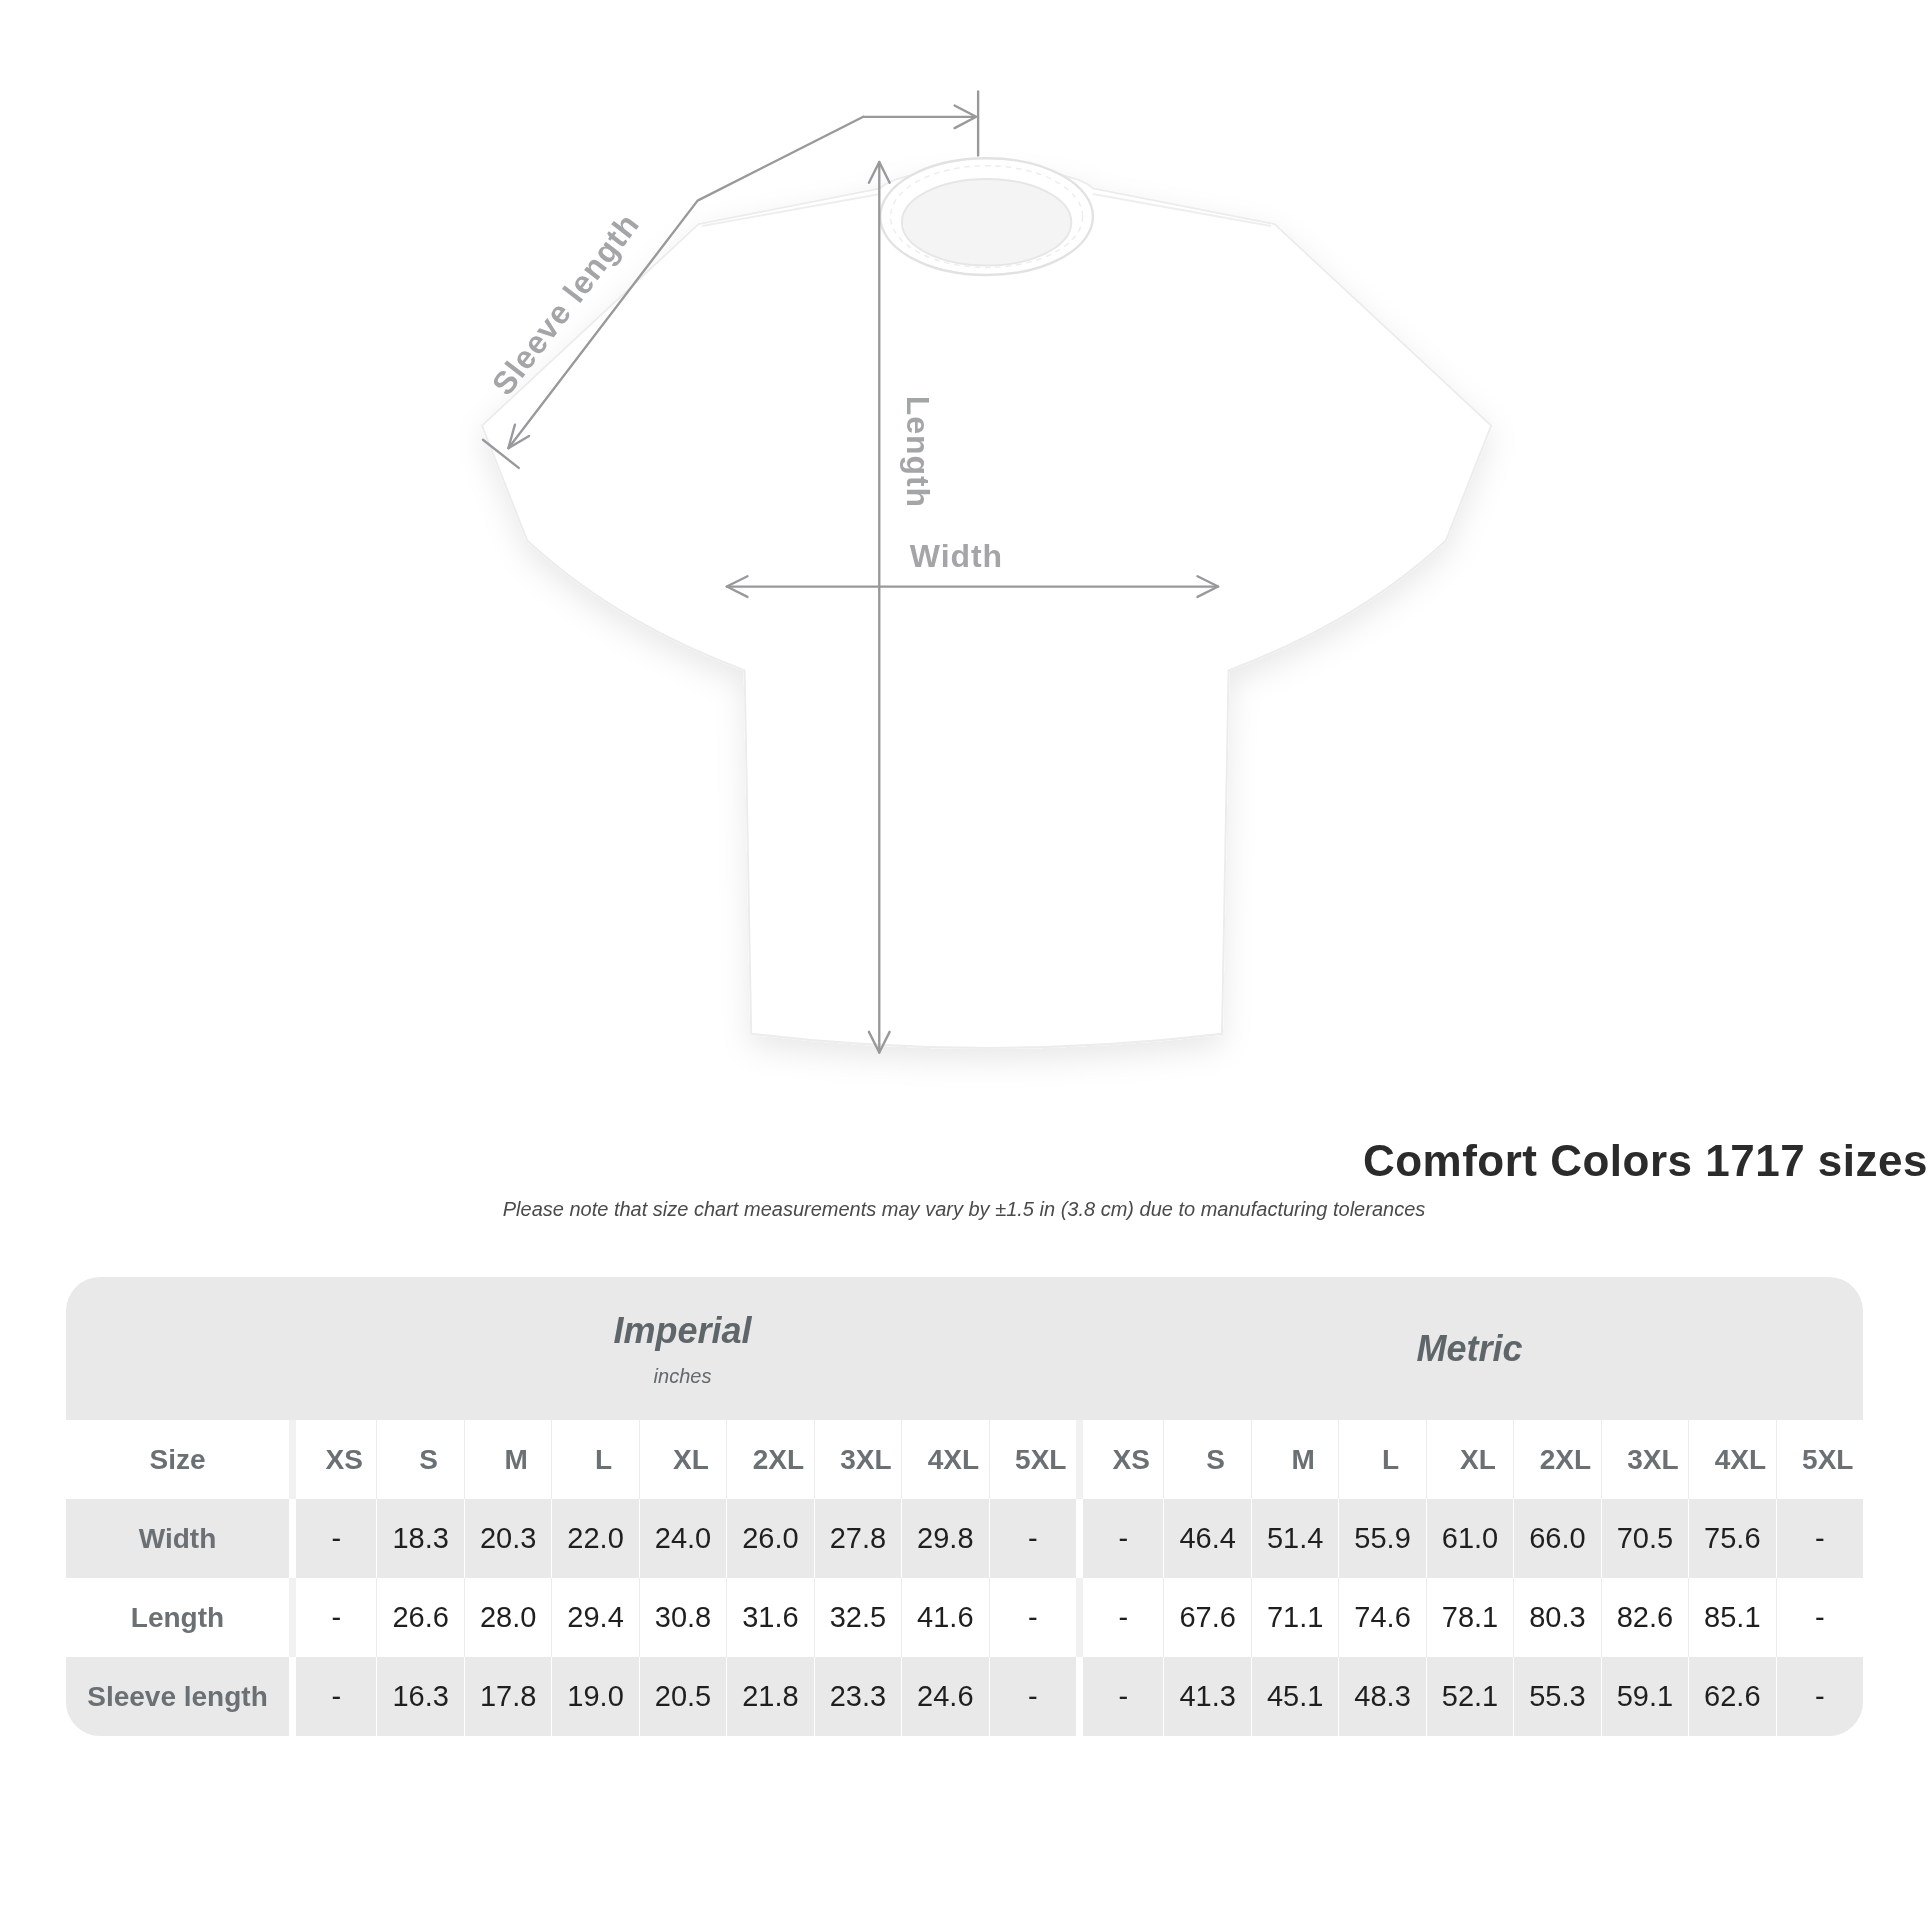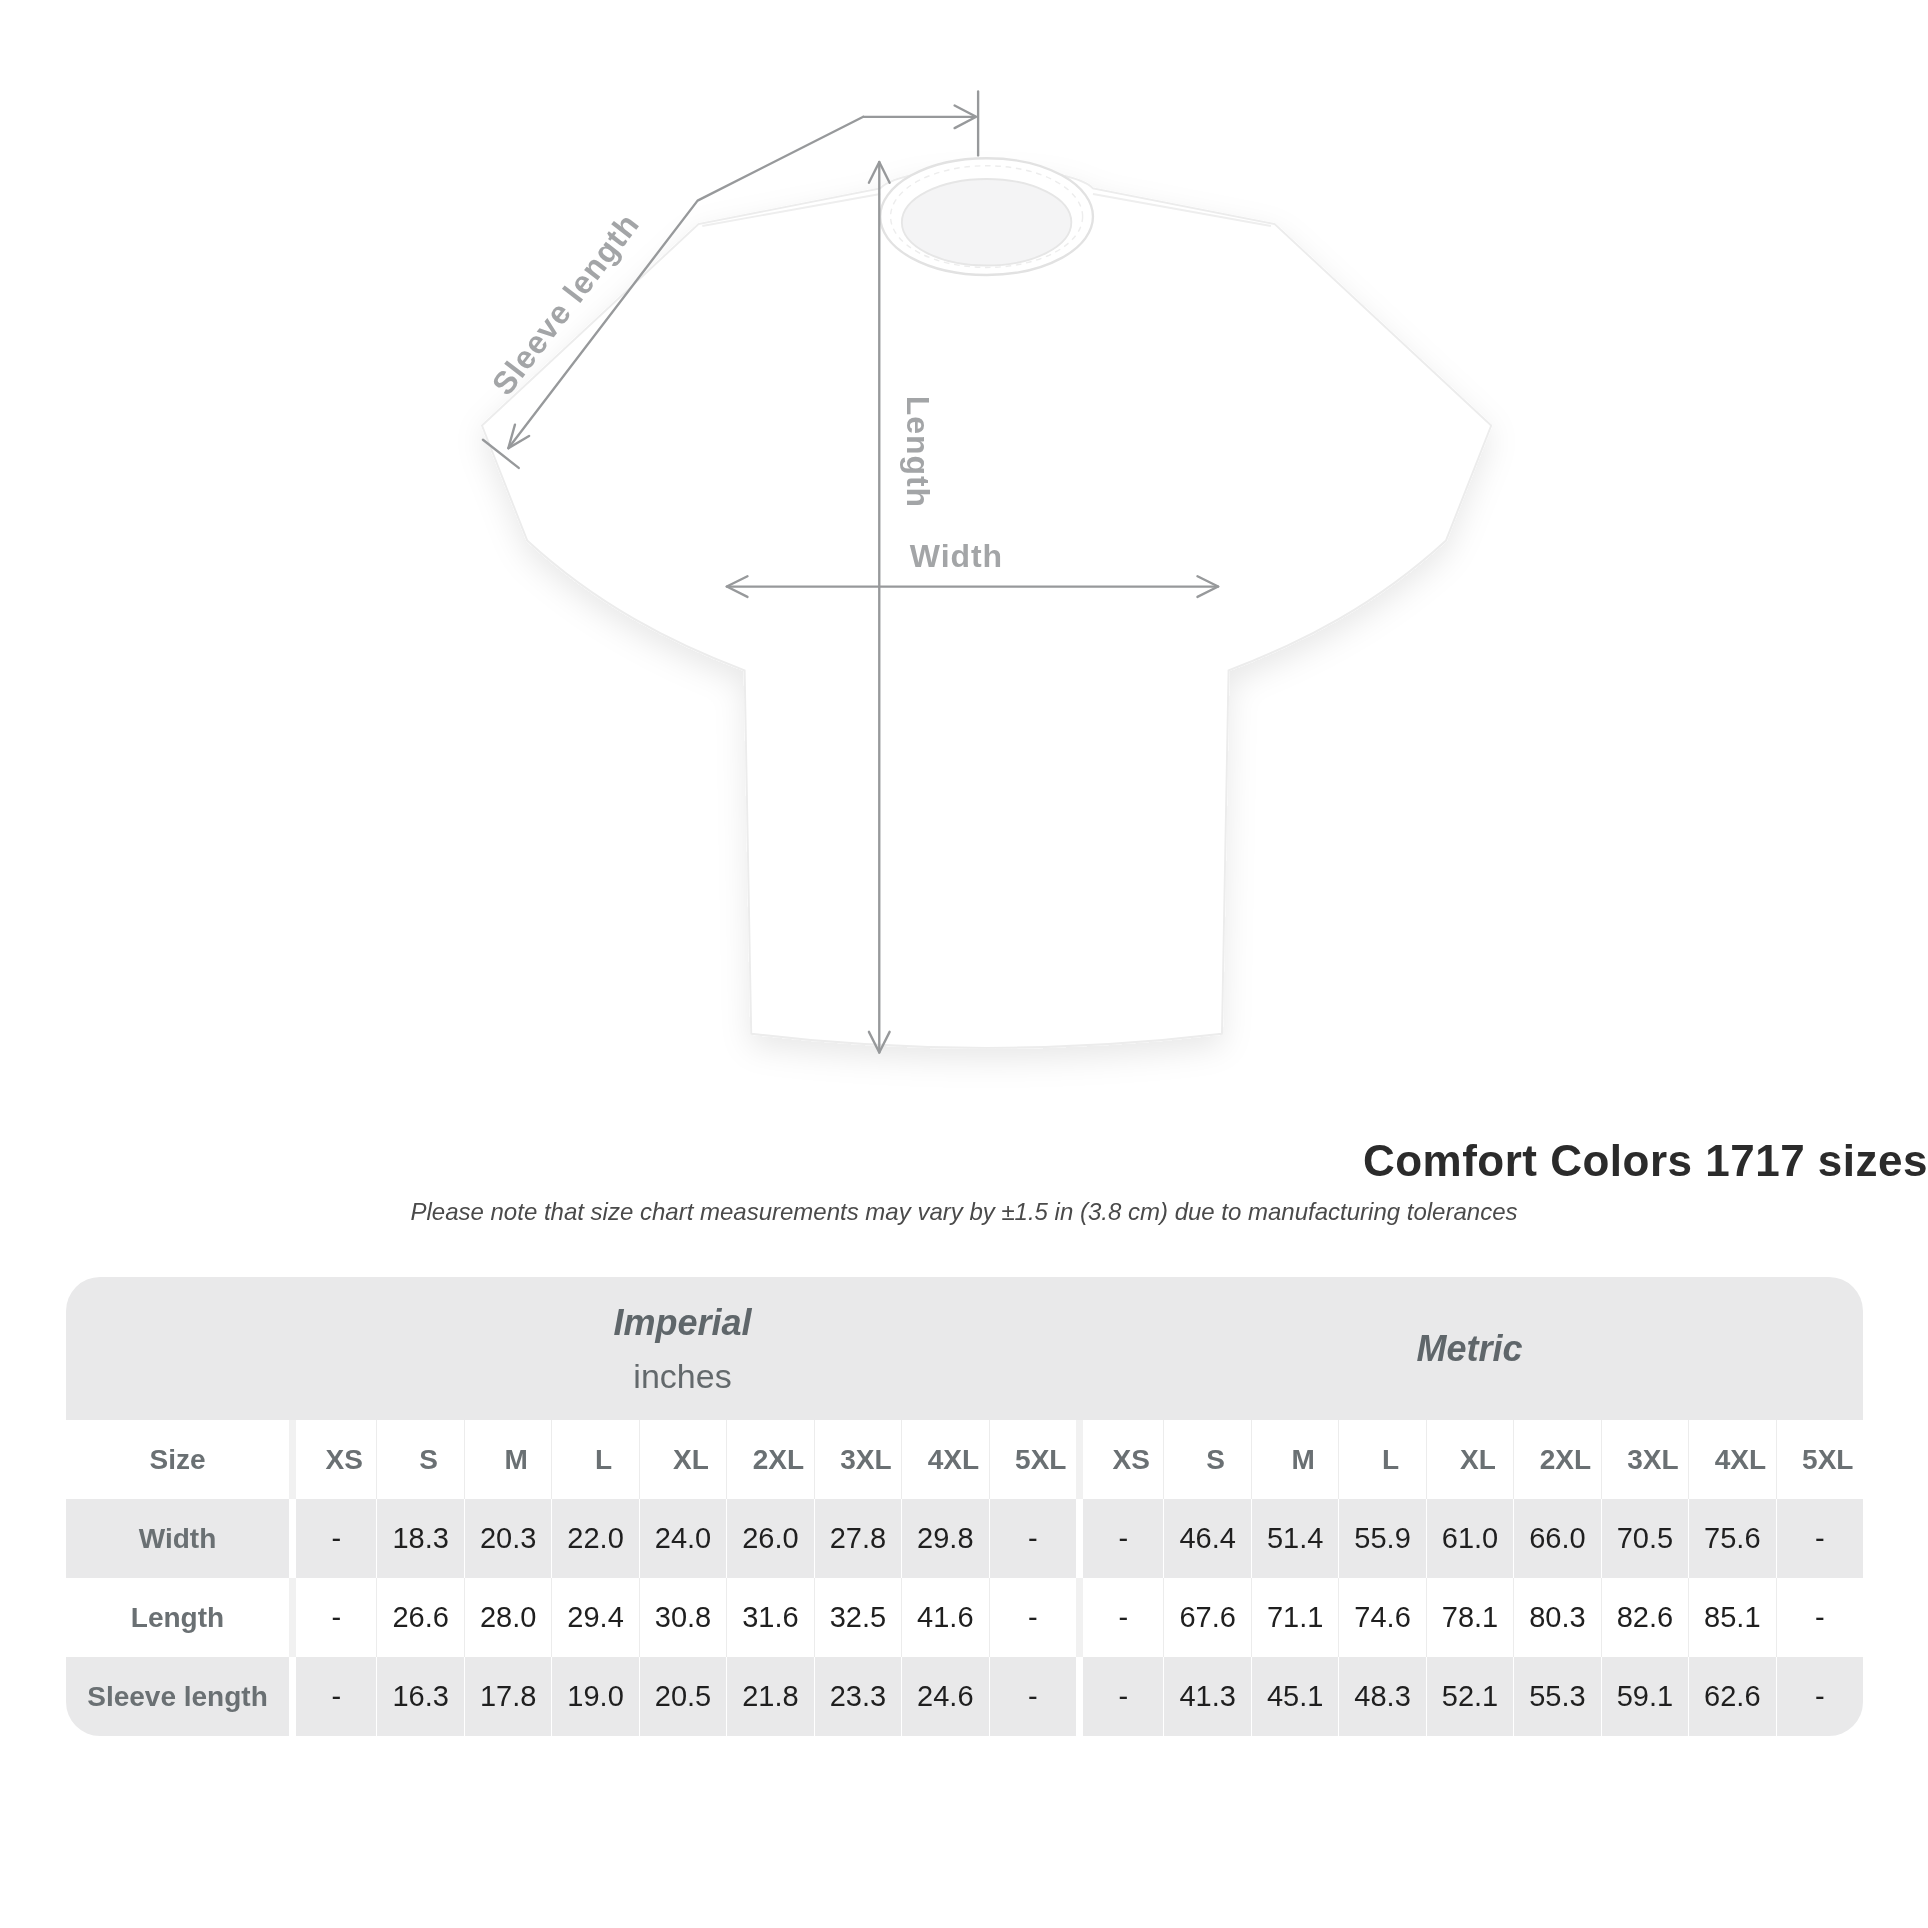--- a/index.html
+++ b/index.html
@@ -12,33 +12,33 @@
   .meas-line{stroke:#97999b;stroke-width:2.5;fill:none;stroke-linecap:round;stroke-linejoin:round;}
   .meas-label{fill:#a3a5a7;font-size:34px;font-weight:bold;letter-spacing:1px;}
   .tee{fill:#ffffff;stroke:#ececec;stroke-width:2;}
   
   .chart-title{
     position:absolute;left:0;top:1136px;width:100%;text-align:right;
     font-size:44px;font-weight:bold;color:#2b2b2b;letter-spacing:0.5px;
   }
   .chart-note{
     position:absolute;left:0;top:1198px;width:100%;text-align:center;
-    font-size:24px;font-style:italic;color:#4a4a4a;
+    font-size:20px;font-style:italic;color:#4a4a4a;
   }
   
   .size-table{position:absolute;left:66px;top:1277px;width:1797px;}
   .grid-row{display:grid;grid-template-columns:223px repeat(18,1fr);align-items:center;}
   .band{
     height:143px;background:#e9e9ea;border-radius:34px 34px 0 0;
   }
   .band .group{text-align:center;}
   .group-imperial{grid-column:2 / span 9;}
   .group-metric{grid-column:11 / span 9;}
   .gname{font-size:36px;font-weight:bold;font-style:italic;color:#5f666a;}
-  .gunit{font-size:34px;color:#63696c;margin-top:13px;}
+  .gunit{font-size:20px;font-style:italic;color:#63696c;margin-top:13px;}
   .trow{height:79px;}
   .trow.white{background:#ffffff;}
   .trow.gray{background:#e9e9ea;}
   .trow.last{border-radius:0 0 34px 34px;}
   .cell{
     text-align:center;font-size:29px;color:#1f1f1f;
     height:100%;display:flex;align-items:center;justify-content:center;
     border-left:1.9px solid transparent;
   }
   .trow.white .cell.sep{border-left-color:#ececec;}

